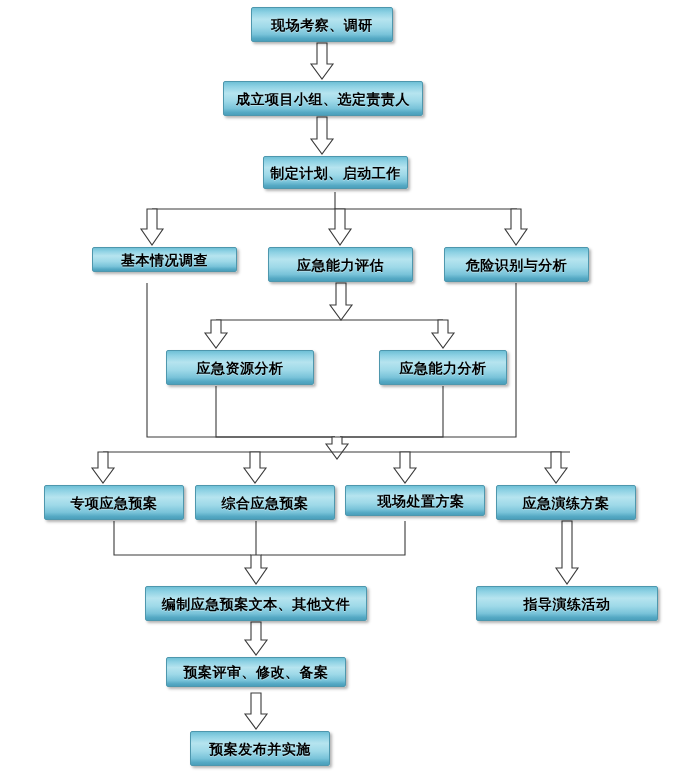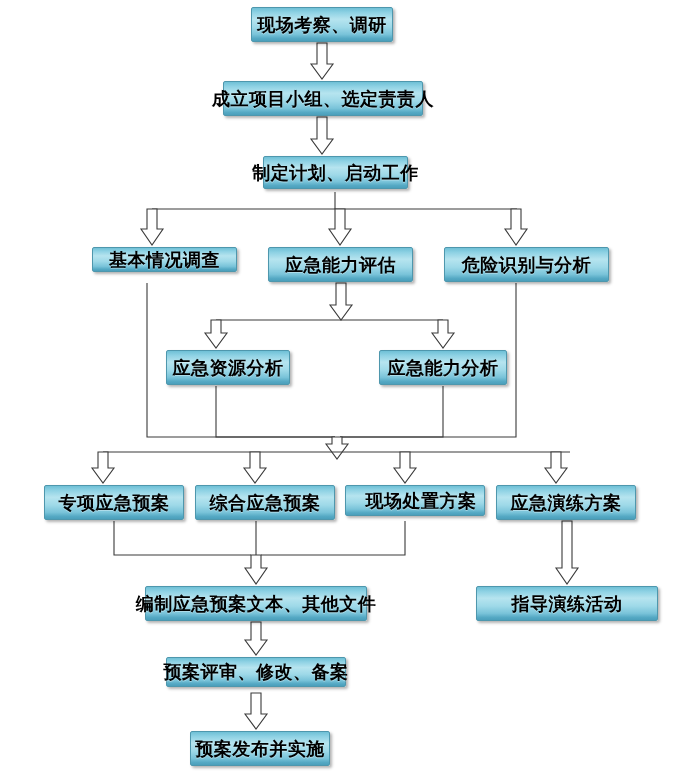--- a/index.html
+++ b/index.html
@@ -36,21 +36,21 @@
         #6fc0d6 0%,
         #8fd2e4 14%,
         #b6e4ef 34%,
         #9ed9e8 58%,
         #79c3d9 80%,
         #55a9c4 92%,
         #4b9fbb 100%);
     box-shadow: 2px 2px 3px rgba(0,0,0,0.30);
     color: #000000;
     font-weight: bold;
-    font-size: 18px;
+    font-size: 14px;
     letter-spacing: 0.5px;
     line-height: 1;
     white-space: nowrap;
     text-shadow: 0 1px 0 rgba(255,255,255,0.35);
     z-index: 5;
   }
   .node .node-label {
     display: block;
   }
 </style>
@@ -128,25 +128,25 @@
   </div>
 
   <div class="node" style="left:92px; top:247px; width:145px; height:25px;">
     <span class="node-label">基本情况调查</span>
   </div>
 
   <div class="node" style="left:268px; top:247px; width:145px; height:35px;">
     <span class="node-label">应急能力评估</span>
   </div>
 
-  <div class="node" style="left:444px; top:247px; width:165px; height:35px;">
+  <div class="node" style="left:444px; top:247px; width:145px; height:35px;">
     <span class="node-label">危险识别与分析</span>
   </div>
 
-  <div class="node" style="left:166px; top:350px; width:124px; height:35px;">
+  <div class="node" style="left:166px; top:350px; width:148px; height:35px;">
     <span class="node-label">应急资源分析</span>
   </div>
 
   <div class="node" style="left:379px; top:350px; width:128px; height:35px;">
     <span class="node-label">应急能力分析</span>
   </div>
 
   <div class="node" style="left:44px; top:485px; width:140px; height:35px;">
     <span class="node-label">专项应急预案</span>
   </div>

